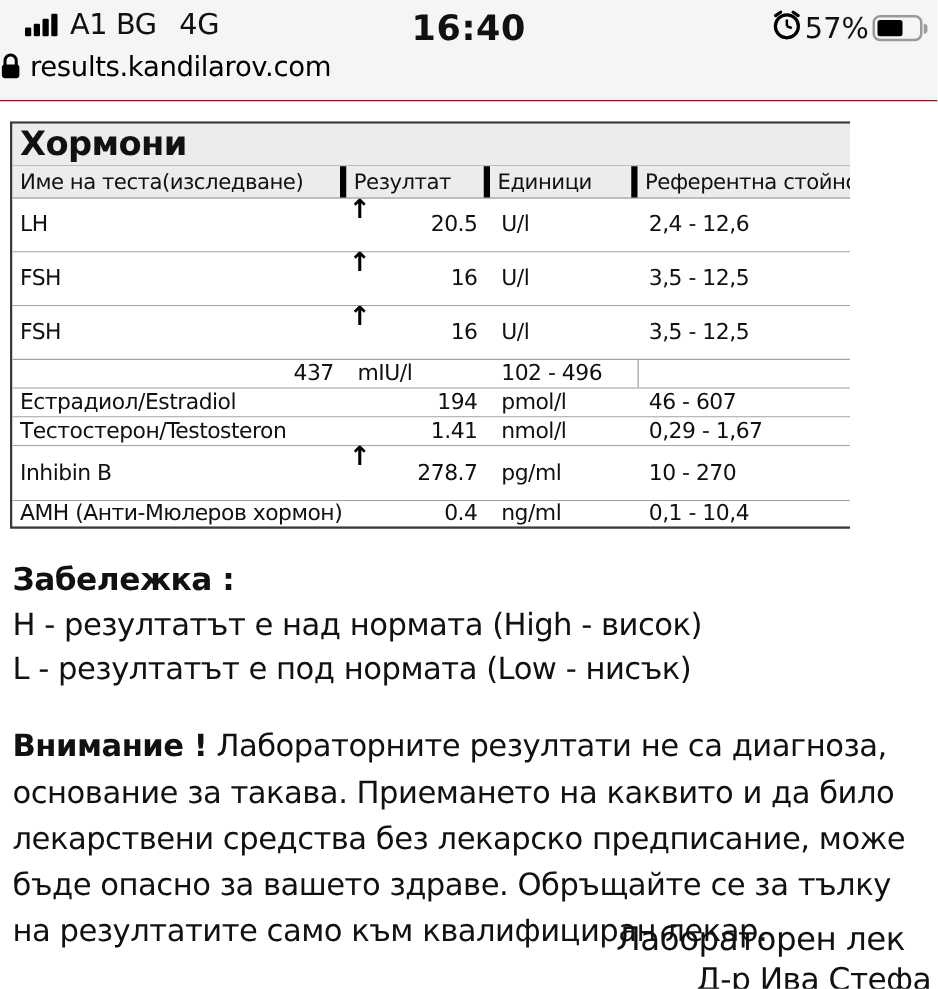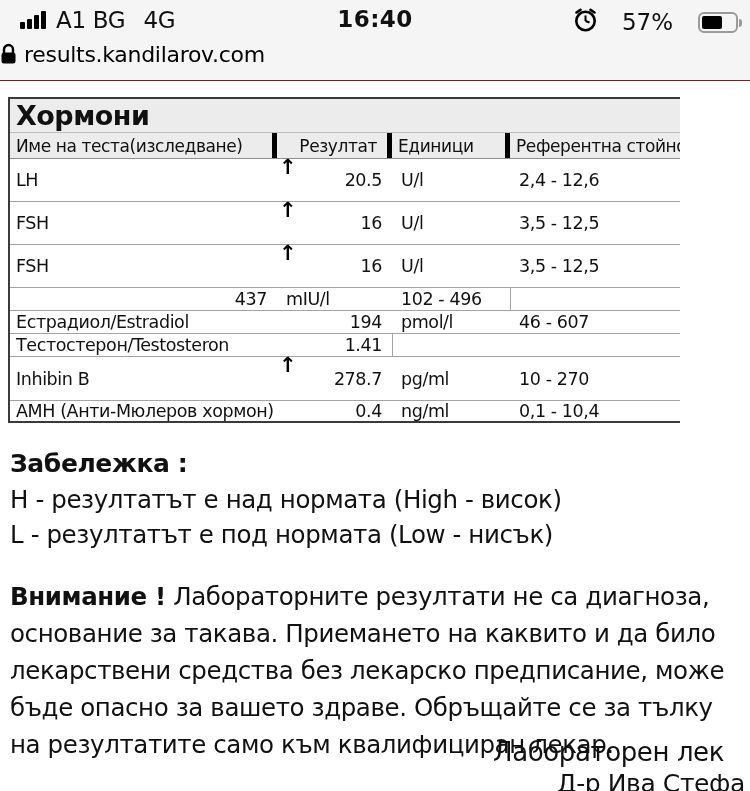--- a/index.html
+++ b/index.html
@@ -11,38 +11,38 @@
   
   .statusbar {
     position:absolute; top:0; left:0; width:750px; height:81px;
     background:#f5f5f6; border-bottom:1px solid #7f1d1d;
   }
   .sb-left { position:absolute; left:20px; top:7px; display:flex; align-items:center; font-size:23px; letter-spacing:-0.3px; }
   .signal { display:flex; align-items:flex-end; gap:2px; margin-right:10px; }
   .signal span { display:block; width:5px; background:#000; border-radius:1px; }
   .signal .b1{height:7px;} .signal .b2{height:10px;} .signal .b3{height:14px;} .signal .b4{height:18px;}
   .sb-carrier { margin-right:18px; }
-  .sb-time { position:absolute; top:6px; left:0; right:0; text-align:center; font-size:23px; font-weight:bold; letter-spacing:0.5px; }
-  .sb-right { position:absolute; right:12px; top:6px; display:flex; align-items:center; gap:23px; font-size:23px; }
+  .sb-time { position:absolute; top:6px; left:0; right:0; text-align:center; font-size:28px; font-weight:bold; letter-spacing:0.5px; }
+  .sb-right { position:absolute; right:12px; top:6px; display:flex; align-items:center; gap:1px; font-size:23px; }
   .battery { position:relative; width:40px; height:21px; border:2px solid #9a9a9a; border-radius:6px; margin-left:2px; }
   .battery .fill { position:absolute; left:2px; top:2px; bottom:2px; width:55%; background:#000; border-radius:2px; }
   .battery .nub { position:absolute; right:-6px; top:5px; width:3px; height:8px; background:#9a9a9a; border-radius:0 3px 3px 0; }
   .urlbar { position:absolute; top:42px; left:0; right:0; text-align:left; font-size:22px; letter-spacing:-0.3px; color:#000; }
   .urlbar svg { vertical-align:-3px; margin-right:7px; }
   
   .tablewrap { position:absolute; top:97px; left:8px; width:672px; height:327px; overflow:hidden; }
   .htable { width:900px; border:2px solid #3a3a3a; background:#fff; }
   .t-title {
     height:34px; background:#ececec; border-bottom:1px solid #bdbdbd;
     font-size:27px; font-weight:bold; padding:1px 0 0 6px; letter-spacing:-0.5px;
   }
   .grid { display:grid; grid-template-columns:267px 115px 118px 231px 1fr; }
   .t-head { background:#ececec; border-bottom:1px solid #8f8f8f; font-size:17px; letter-spacing:-0.4px; }
   .t-head .c { padding:3px 6px 2px 6px; border-right:5px solid #000000; white-space:nowrap; overflow:hidden; }
-  .t-head .c.result { text-align:right; padding-right:10px; }
+  .t-head .c.result { padding-right:10px; }
   .t-head .c.extra { border-right:none; }
   .trow { background:#fff; border-bottom:1px solid #a3a3a3; font-size:17.5px; letter-spacing:-0.4px; }
   .trow:last-child { border-bottom:none; }
   .trow .c { display:flex; align-items:center; white-space:nowrap; overflow:visible; }
   .trow .c.name { padding-left:6px; }
   .trow .c.result { position:relative; justify-content:flex-end; padding-right:10px; }
   .trow .c.unit { padding-left:9px; }
   .trow .c.ref { padding-left:9px; }
   .trow .c.extra { border-left:1px solid #a3a3a3; }
   .trow.tall { height:43px; }
@@ -153,20 +153,22 @@
           </div>
           <div class="c unit">pmol/l</div>
           <div class="c ref">46 - 607</div>
           <div class="c extra"></div>
         </div>
         <div class="grid trow short">
           <div class="c name">Тестостерон/Testosteron</div>
           <div class="c result">
             <span>1.41</span>
           </div>
+          <div class="c unit">nmol/l</div>
+          <div class="c ref">0,29 - 1,67</div>
           <div class="c extra"></div>
         </div>
         <div class="grid trow mid">
           <div class="c name">Inhibin B</div>
           <div class="c result">
             <span class="flag">↑</span>
             <span>278.7</span>
           </div>
           <div class="c unit">pg/ml</div>
           <div class="c ref">10 - 270</div>

